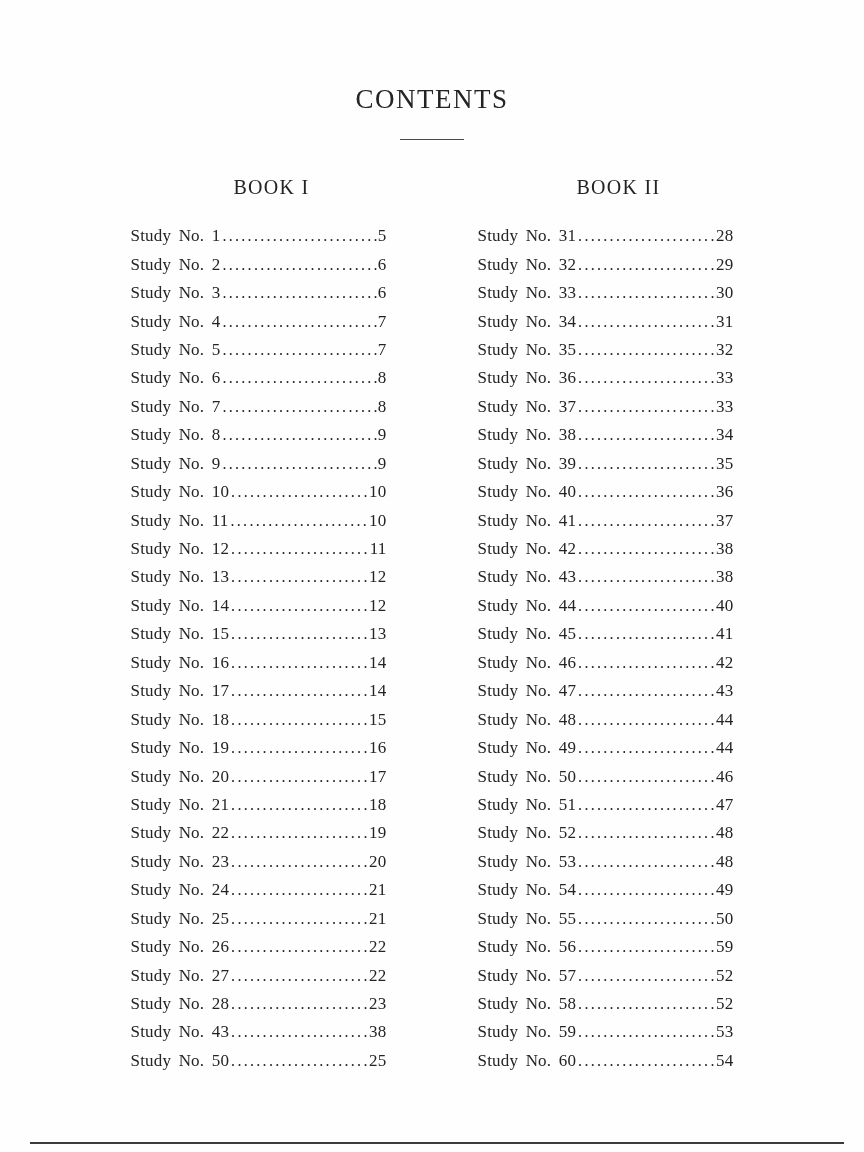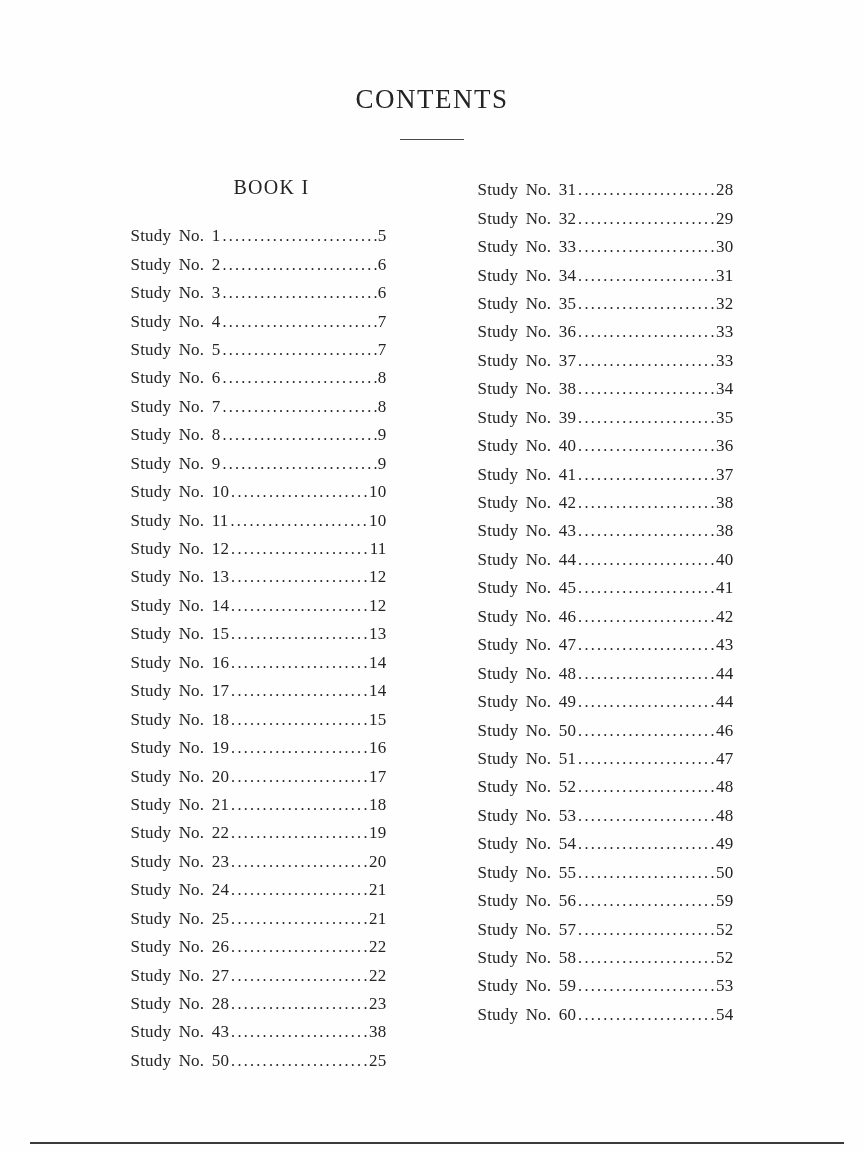--- a/index.html
+++ b/index.html
@@ -242,20 +242,21 @@
           </div>
           <div class="toc-row">
             <span class="toc-label">Study No. 50</span>
             <span class="toc-dots">..........................................................................................</span>
             <span class="toc-page">25</span>
           </div>
         </div>
   </section>
 
   <section class="book">
+    <h2 class="book-heading">BOOK II</h2>
     <div class="book-entries">
           <div class="toc-row">
             <span class="toc-label">Study No. 31</span>
             <span class="toc-dots">..........................................................................................</span>
             <span class="toc-page">28</span>
           </div>
           <div class="toc-row">
             <span class="toc-label">Study No. 32</span>
             <span class="toc-dots">..........................................................................................</span>
             <span class="toc-page">29</span>

